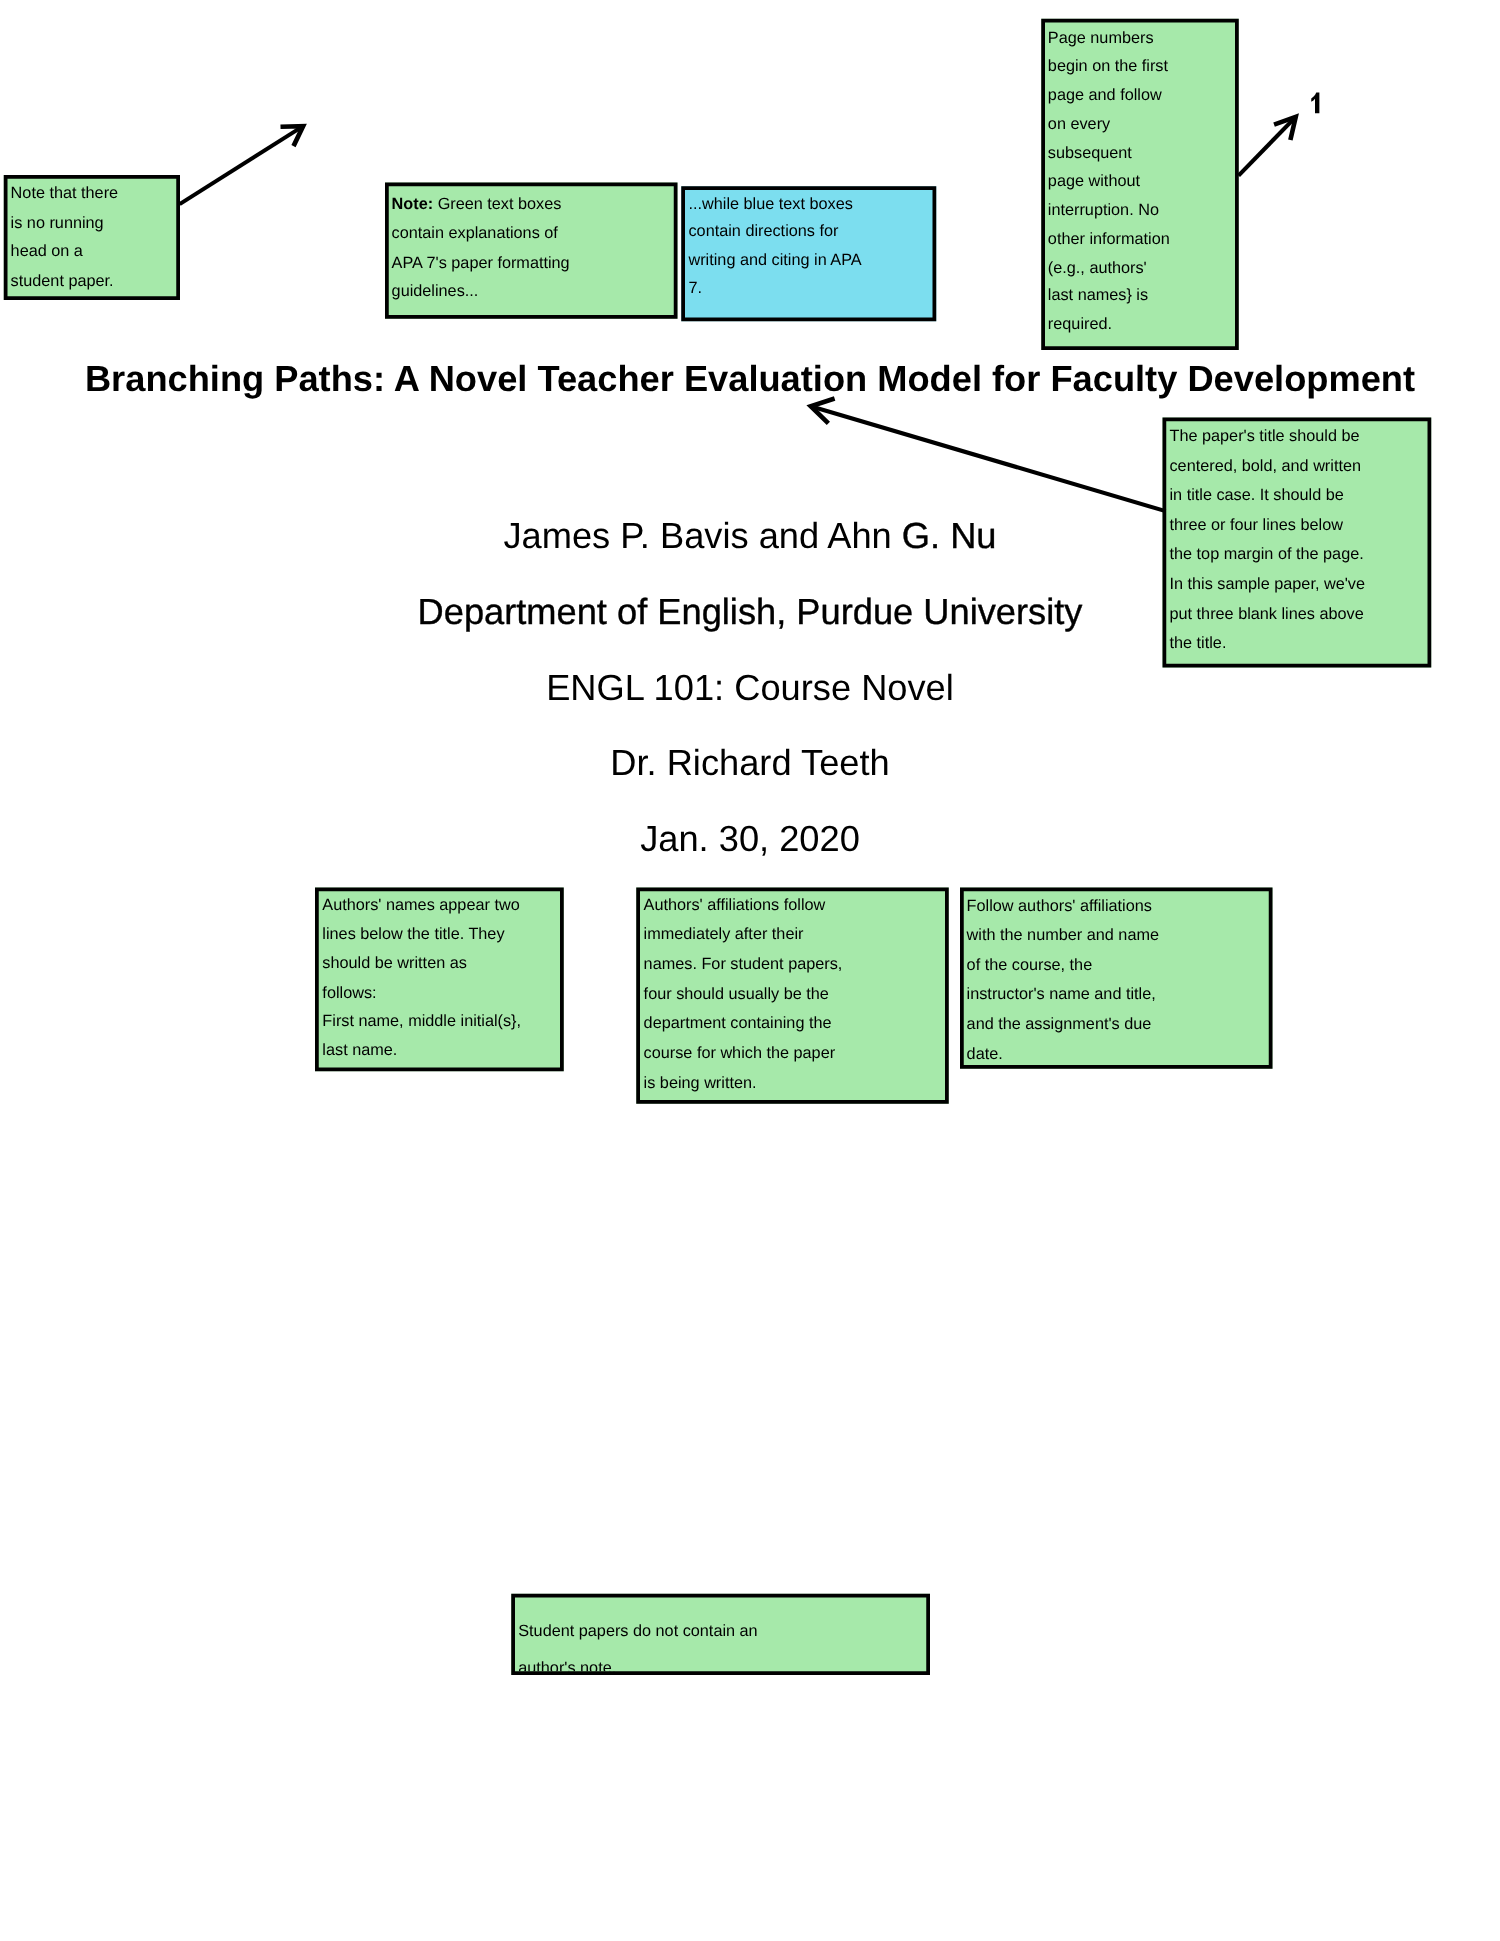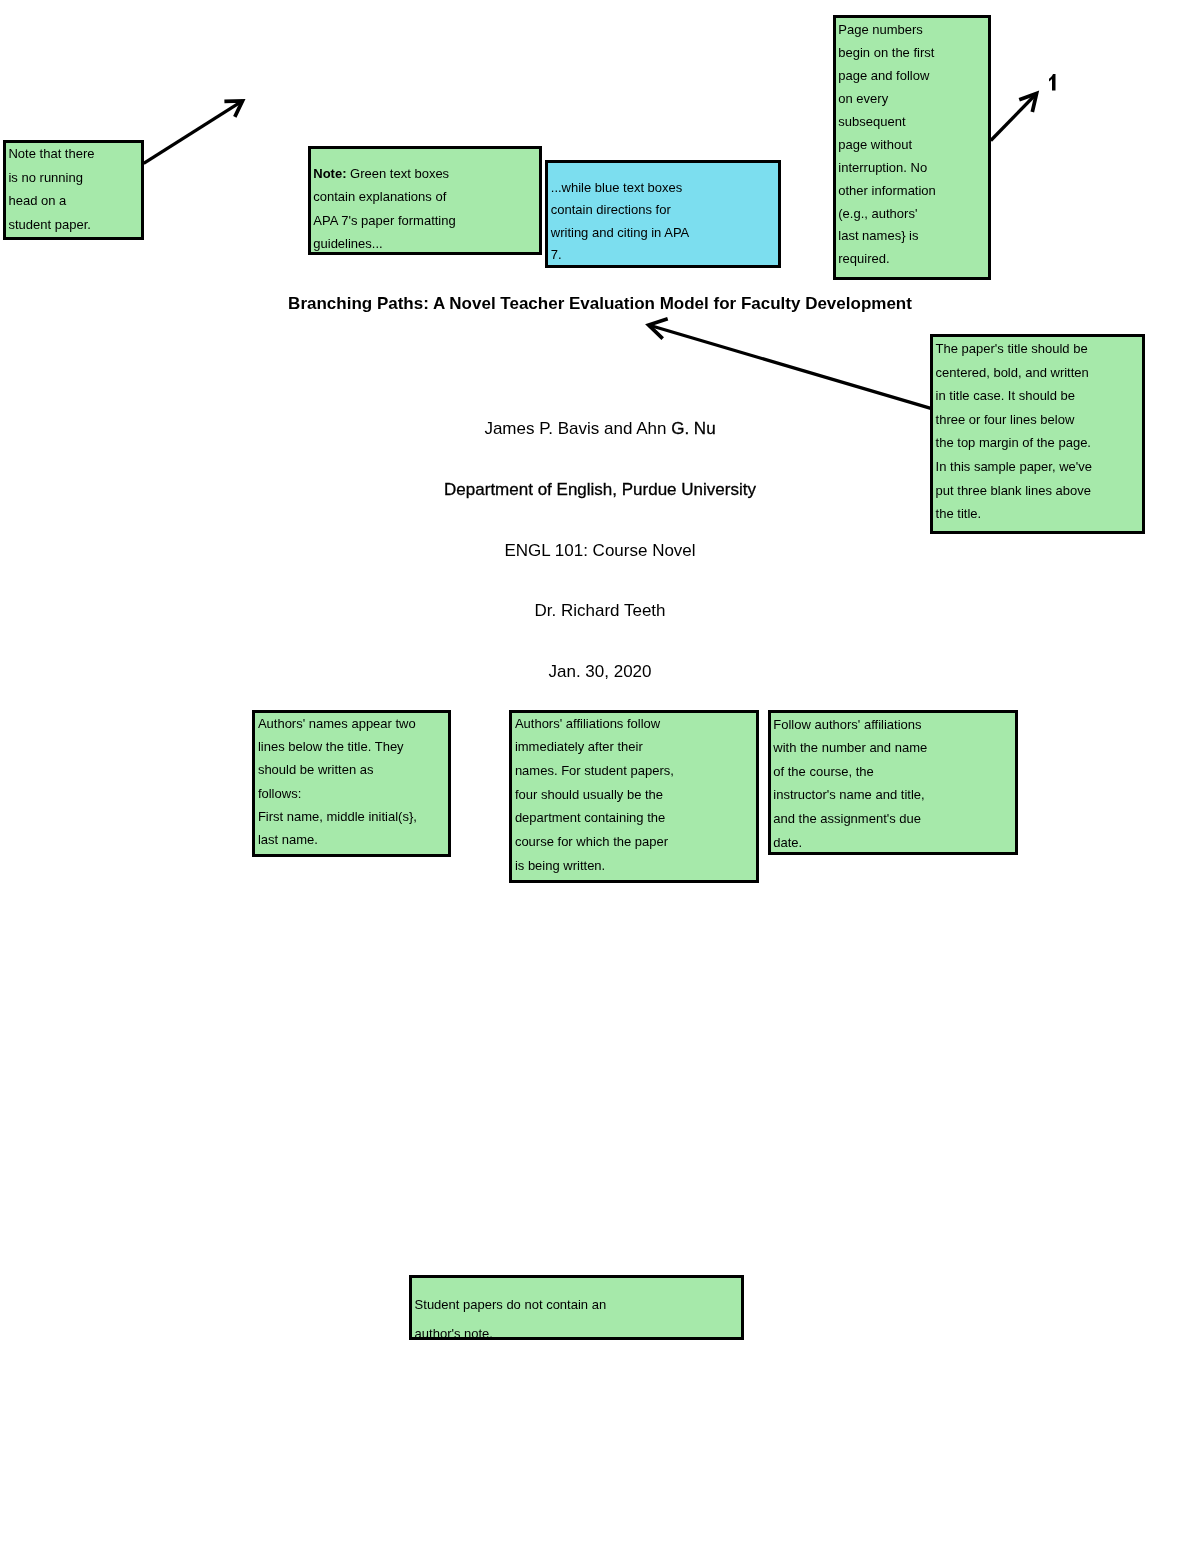--- a/index.html
+++ b/index.html
@@ -3,45 +3,45 @@
 <meta charset="utf-8">
 <style>
   html,body{margin:0;padding:0;background:#ffffff;}
   .page{position:relative;width:1200px;height:1553px;background:#fff;overflow:hidden;
         font-family:"Liberation Sans",sans-serif;color:#000;-webkit-font-smoothing:none;}
   .note{position:absolute;box-sizing:border-box;border:3px solid #000;
         font-size:13px;padding:0 0 0 2.6px;overflow:hidden;}
   .note .ln{display:block;height:var(--lh,23.2px);line-height:21.2px;white-space:pre;}
   .green{background:#a6e9aa;}
   .blue{background:#7cdeef;}
-  .doc{position:absolute;left:0;right:0;text-align:center;font-size:17px;line-height:26px;}
+  .doc{position:absolute;left:0;right:0;text-align:center;font-size:29px;line-height:26px;}
   .bold{font-weight:bold;}
   .heavy{-webkit-text-stroke:0.3px #000;}
   svg.arrows{position:absolute;left:0;top:0;width:1200px;height:1553px;}
 </style>
 </head>
 <body>
 
 <div class="page">
 
   <div class="note green" style="left:2.9px;top:140px;width:140.8px;height:99.6px;padding-top:0.1px;--lh:23.6px;">
   <span class="ln">Note that there</span>
       <span class="ln">is no running</span>
       <span class="ln">head on a</span>
       <span class="ln">student paper.</span>
     </div>
 
-  <div class="note green" style="left:307.7px;top:146.4px;width:233.9px;height:108.6px;padding-top:14px;--lh:23.1px;">
+  <div class="note green" style="left:307.7px;top:146.4px;width:233.9px;height:108.6px;padding-top:3px;--lh:23.1px;">
   <span class="ln"><b>Note:</b> Green text boxes</span>
       <span class="ln">contain explanations of</span>
       <span class="ln">APA 7's paper formatting</span>
       <span class="ln">guidelines...</span>
     </div>
 
-  <div class="note blue" style="left:545.2px;top:160px;width:236px;height:107.5px;padding-top:14px;--lh:22.3px;">
+  <div class="note blue" style="left:545.2px;top:149px;width:204px;height:107.5px;padding-top:0;--lh:22.3px;">
   <span class="ln">...while blue text boxes</span>
       <span class="ln">contain directions for</span>
       <span class="ln">writing and citing in APA</span>
       <span class="ln">7.</span>
     </div>
 
   <div class="note green" style="left:832.7px;top:15.2px;width:158.5px;height:264.5px;padding-top:1.2px;--lh:22.9px;">
   <span class="ln">Page numbers</span>
       <span class="ln">begin on the first</span>
       <span class="ln">page and follow</span>

